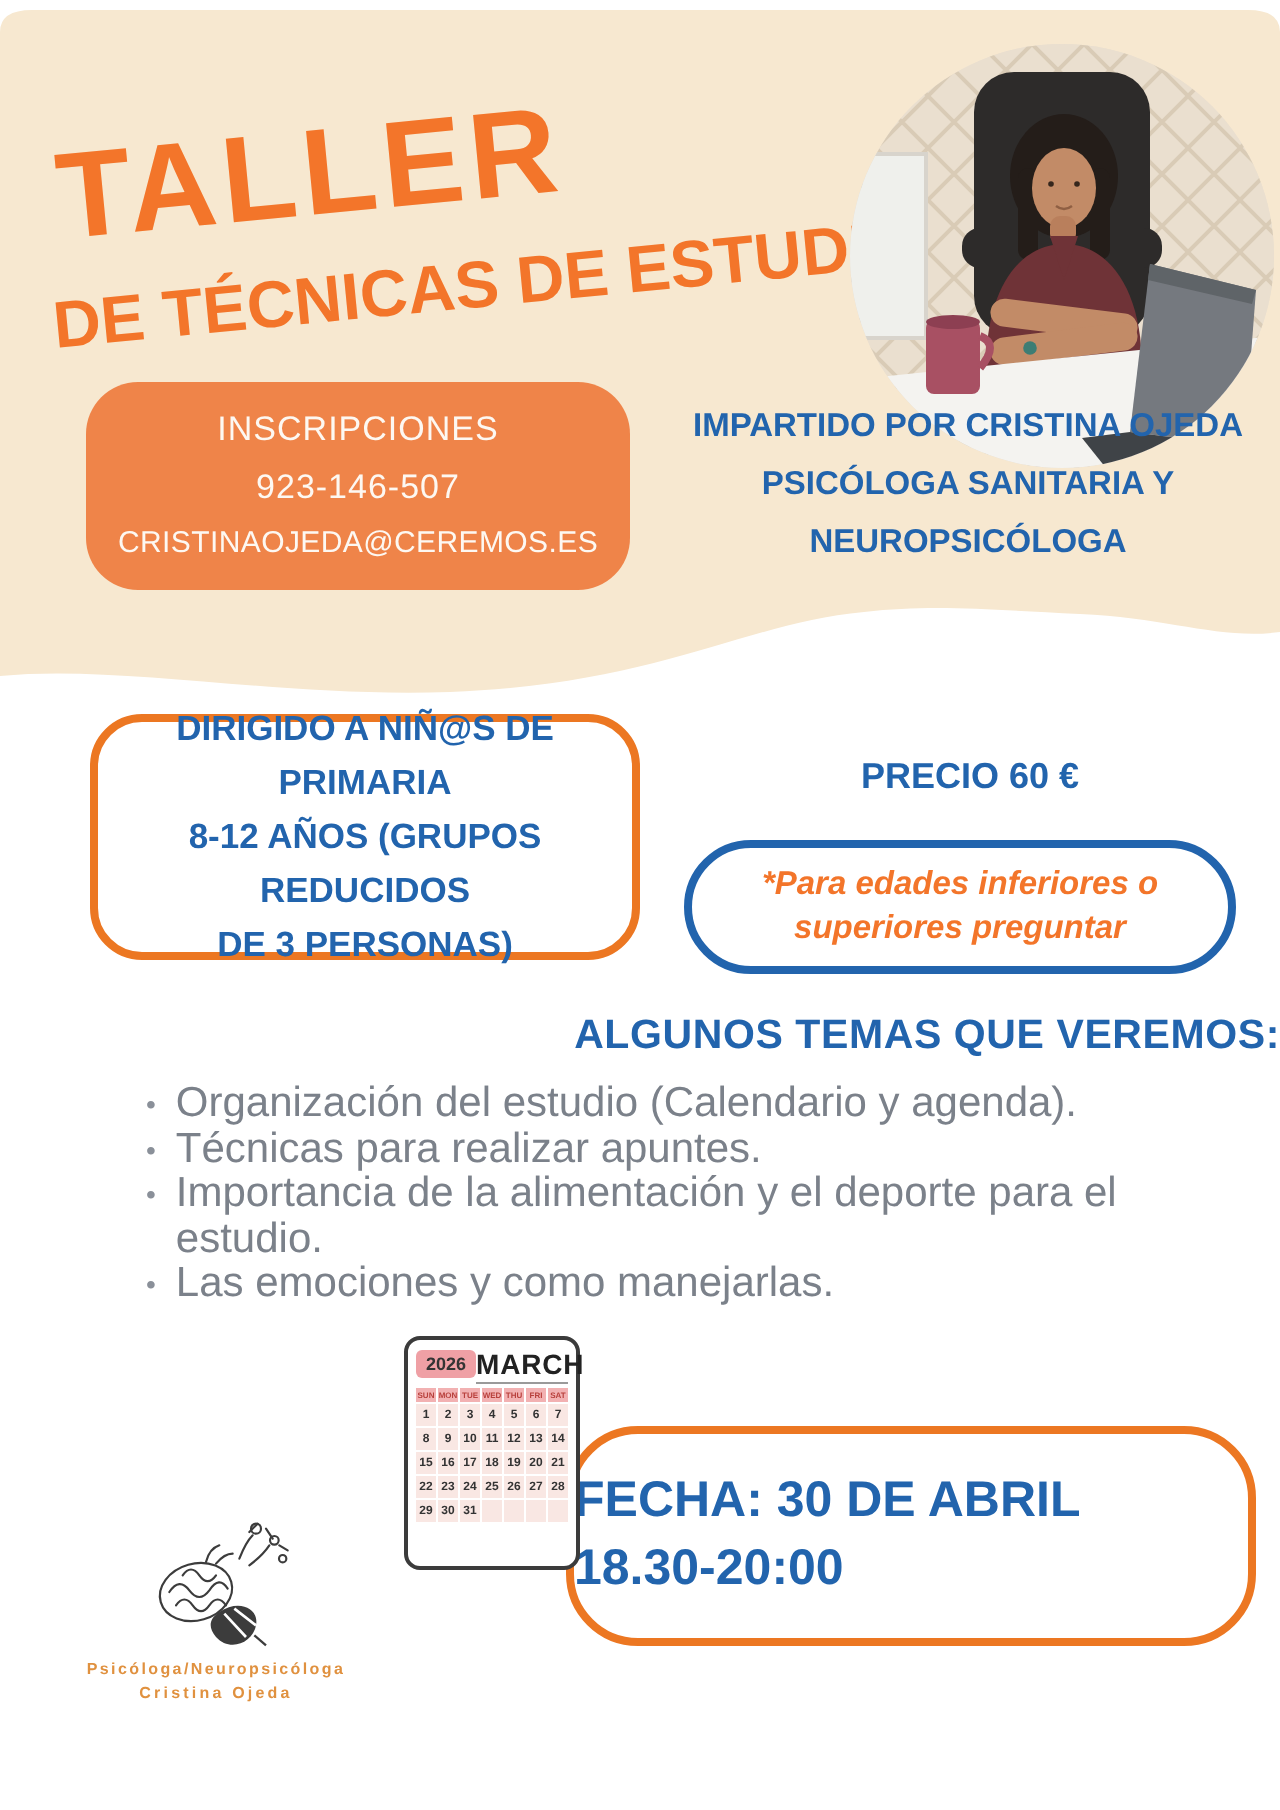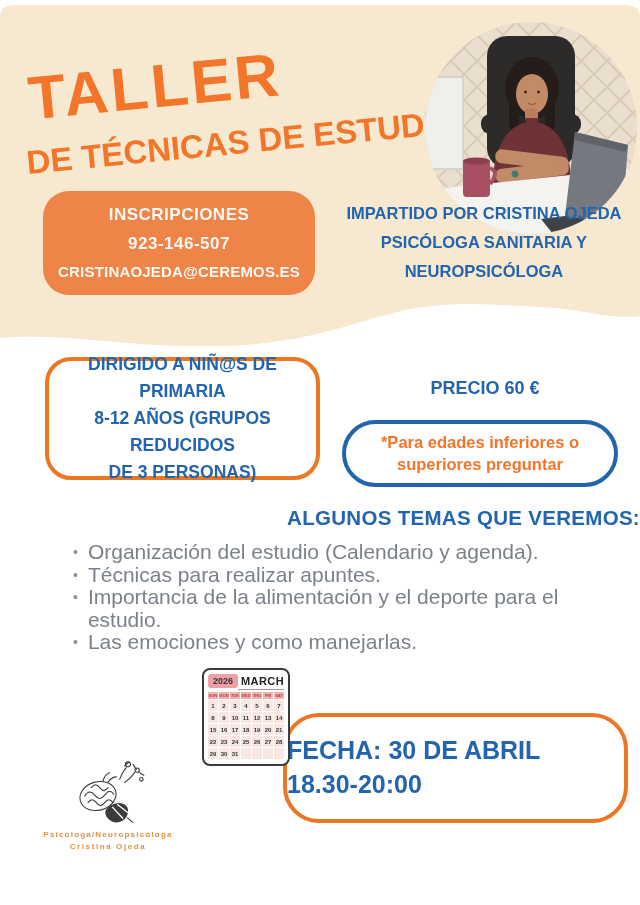--- a/index.html
+++ b/index.html
@@ -18,55 +18,55 @@
     color:var(--orange,#f3752a);text-align:center;z-index:2;}
   .title-line1{font-size:61px;font-weight:900;letter-spacing:3px;line-height:1;margin-right:130px;}
   .title-line2{font-size:33px;font-weight:900;letter-spacing:0px;line-height:1;margin-top:16px;white-space:nowrap;}
 
   .photo-circle{position:absolute;left:425px;top:22px;width:212px;height:212px;border-radius:50%;
     overflow:hidden;z-index:2;background:#eadfcf;}
 
   .inscription-box{position:absolute;left:43px;top:191px;width:272px;height:104px;
     background:var(--orange-fill,#ef8449);border-radius:26px;display:flex;flex-direction:column;
     justify-content:center;align-items:center;color:#fdf8f2;text-align:center;z-index:2;
-    font-weight:700;line-height:1.7;}
+    font-weight:400;line-height:1.7;}
   .inscription-box .l1{font-size:17px;letter-spacing:.5px;}
   .inscription-box .l2{font-size:17px;letter-spacing:.5px;}
   .inscription-box .l3{font-size:15px;letter-spacing:.2px;}
 
   .instructor-block{position:absolute;left:334px;top:199px;width:300px;text-align:center;
     color:var(--blue,#2264ad);font-size:16.5px;font-weight:700;line-height:1.77;z-index:2;}
 
   .audience-box{position:absolute;left:45px;top:357px;width:275px;height:123px;background:#fff;
     border:4px solid var(--orange-border,#ec7722);border-radius:26px;display:flex;flex-direction:column;
     justify-content:center;align-items:center;color:var(--blue,#2264ad);font-size:17.5px;font-weight:700;
     line-height:1.55;text-align:center;z-index:2;}
 
   .price-line{position:absolute;left:340px;top:378px;width:290px;text-align:center;
     color:var(--blue,#2264ad);font-size:18px;font-weight:700;z-index:2;}
 
   .note-box{position:absolute;left:342px;top:420px;width:276px;height:67px;background:#fff;
     border:4px solid var(--blue,#2264ad);border-radius:34px;display:flex;flex-direction:column;
     justify-content:center;align-items:center;color:var(--orange,#f3752a);font-size:16.5px;
-    font-weight:700;line-height:1.3;text-align:center;z-index:2;}
+    font-weight:700;line-height:1.3;text-align:center;z-index:2;font-style:italic;}
 
   .topics-heading{position:absolute;left:20px;top:506px;width:620px;text-align:right;
     color:var(--blue,#2264ad);font-size:20.5px;font-weight:700;letter-spacing:.3px;z-index:2;}
 
   .topics-list{position:absolute;left:73px;top:541px;width:545px;list-style:none;z-index:2;
     color:var(--gray-text,#7b818a);font-size:21px;line-height:22.6px;}
   .topics-list li{display:flex;align-items:flex-start;}
   .topics-list li::before{content:"•";color:#8a9099;margin-right:10px;font-size:14px;}
 
   .calendar{position:absolute;left:202px;top:668px;width:88px;background:#fff;
-    border:2px solid #3b3b3b;border-radius:8px;padding:4px 4px 5px 4px;z-index:3;}
+    border:2px solid #3b3b3b;border-radius:8px;padding:4px 4px 22px 4px;z-index:3;}
   .cal-header{display:flex;align-items:center;}
   .cal-year{background:var(--pink-badge,#efa0a5);color:#343434;font-size:9px;font-weight:700;
     padding:2px 5px;border-radius:3px;}
-  .cal-month{margin-left:auto;color:#222;font-size:11px;font-weight:700;letter-spacing:.4px;}
+  .cal-month{margin-left:auto;color:#222;font-size:14px;font-weight:700;letter-spacing:.4px;}
   .cal-rule{height:1px;background:#9a9a9a;margin:1px 0 2px 30px;}
   .cal-daynames,.cal-grid{display:grid;grid-template-columns:repeat(7,1fr);gap:1px;}
   .cal-daynames{margin-bottom:1px;}
   .cal-dayname{background:var(--pink-header,#f2b1b2);color:var(--red-header,#b8403c);
     font-size:4px;font-weight:700;text-align:center;padding:1px 0;}
   .cal-cell{background:var(--pink-cell,#f9e7e3);color:#333;font-size:6px;font-weight:700;
     text-align:center;padding:2.5px 0;min-height:11px;}
 
   .fecha-box{position:absolute;left:283px;top:713px;width:345px;height:110px;background:#fff;
     border:4px solid var(--orange-border,#ec7722);border-radius:36px;display:flex;flex-direction:column;

